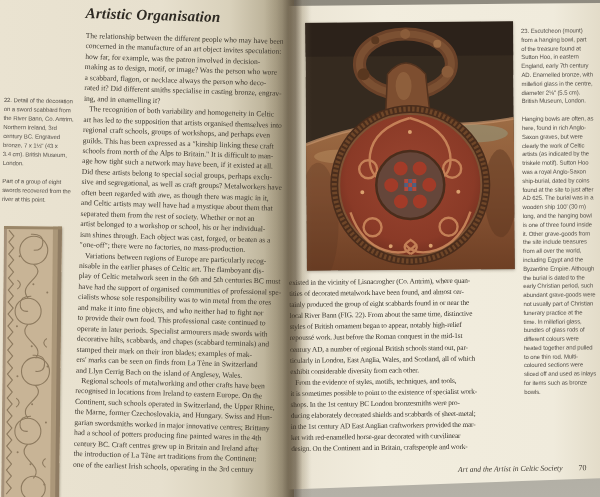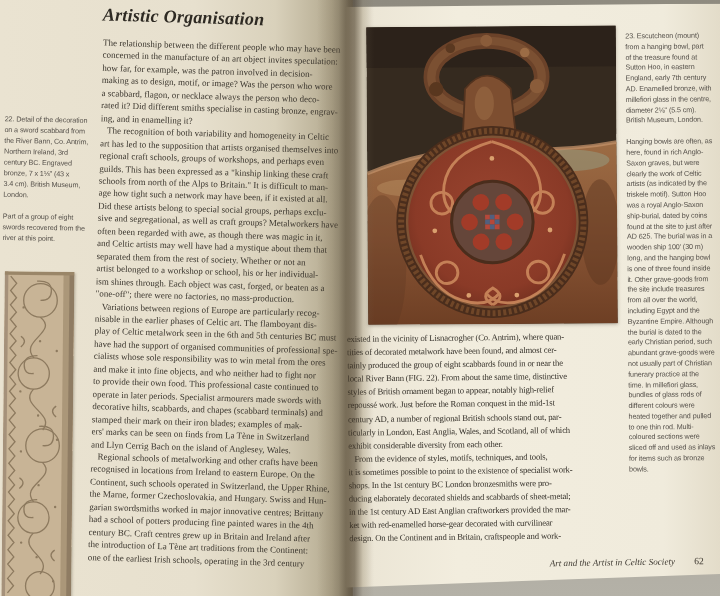--- a/index.html
+++ b/index.html
@@ -294,17 +294,17 @@
       <div class="bline">it is sometimes possible to point to the existence of specialist work-</div>
       <div class="bline">shops. In the 1st century BC London bronzesmiths were pro-</div>
       <div class="bline">ducing elaborately decorated shields and scabbards of sheet-metal;</div>
       <div class="bline">in the 1st century AD East Anglian craftworkers provided the mar-</div>
       <div class="bline">ket with red-enamelled horse-gear decorated with curvilinear</div>
       <div class="bline">design. On the Continent and in Britain, craftspeople and work-</div>
     </div>
 
   <div class="footer">
     <span class="running">Art and the Artist in Celtic Society</span>
-    <span class="pagenum">62</span>
+    <span class="pagenum">70</span>
   </div>
 </div>
 
 <div class="gutter"></div>
 
 </body></html>

